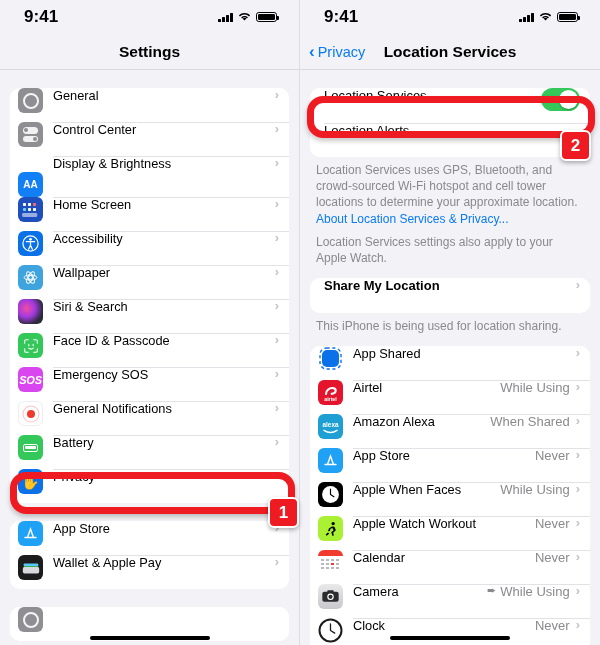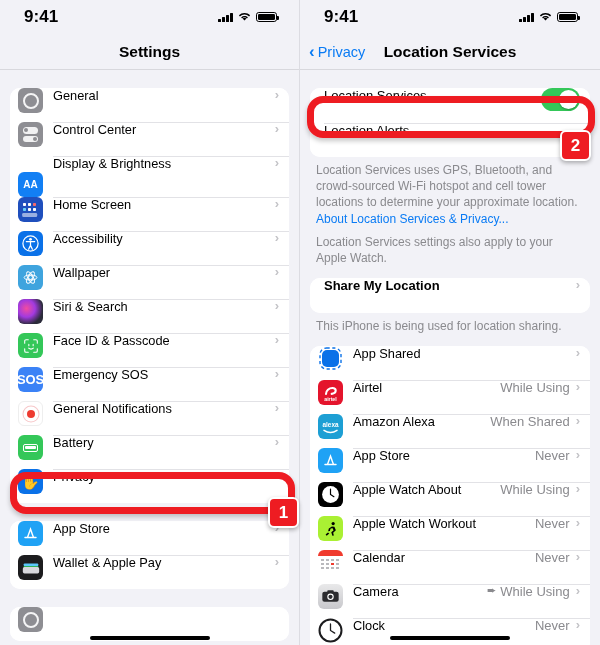--- a/index.html
+++ b/index.html
@@ -145,21 +145,21 @@
 
   
   .ic-general { background:#8e8e93; }
   .ic-control { background:#8e8e93; }
   .ic-display { background:#127ff4;margin-top:16px; }
   .ic-home    { background:#1f4fbd; }
   .ic-access  { background:#0a71e8; }
   .ic-wall    { background:#3fa4de; }
   .ic-siri    { background: radial-gradient(circle at 34% 38%, #f24ca0 0%, #a23adf 38%, #2b2b3a 72%); }
   .ic-faceid  { background:#34c759; }
-  .ic-sos     { background:#3b82f6; font-size:13px; letter-spacing:-.2px;}
+  .ic-sos     { background:#d946ef; font-size:11px; letter-spacing:-.2px;font-style:italic;}
   .ic-expo    { background:#fff; border:1px solid #eee; }
   .ic-batt    { background:#34c759; }
   .ic-privacy { background:#0a71e8; }
   .ic-appstore{ background:#1fa2f5; }
   .ic-wallet  { background:#1c1c1e; }
   .ic-clips   { background:#ffffff; }
   .ic-airtel  { background:#e4142c; font-size:6.5px; }
   .ic-alexa   { background:#1d9fd4; font-size:7.5px; }
   .ic-awface  { background:#000; }
   .ic-awwork  { background:#aaf033; }
@@ -492,21 +492,21 @@
           <span class="chev-r">›</span>
         </div>
 
         <div class="row">
           <span class="appicon ic-awface">
             <svg width="25" height="25" viewBox="0 0 25 25">
                 <circle cx="12.5" cy="12.5" r="8.4" fill="#fff"></circle>
                 <path d="M12.5 7v5.5l3.4 2.2" stroke="#000" stroke-width="1.2" fill="none" stroke-linecap="round"></path>
               </svg>
           </span>
-          <span class="row-label">Apple Watch About</span>
+          <span class="row-label">Apple When Faces</span>
           <span class="row-value">While Using</span>
           <span class="chev-r">›</span>
         </div>
 
         <div class="row">
           <span class="appicon ic-awwork">
             <svg width="18" height="18" viewBox="0 0 20 20">
                 <g fill="#000">
                   <circle cx="12.4" cy="4" r="1.8"></circle>
                   <path d="M11 7.2 7.6 9.4l-.8 3.2 2-.5.6-2.3 2.1-1 1.4 2.6-2.6 2.1 1.2 4.1 1.7-.5-.8-3 3-2.6-1.6-4z"></path>

